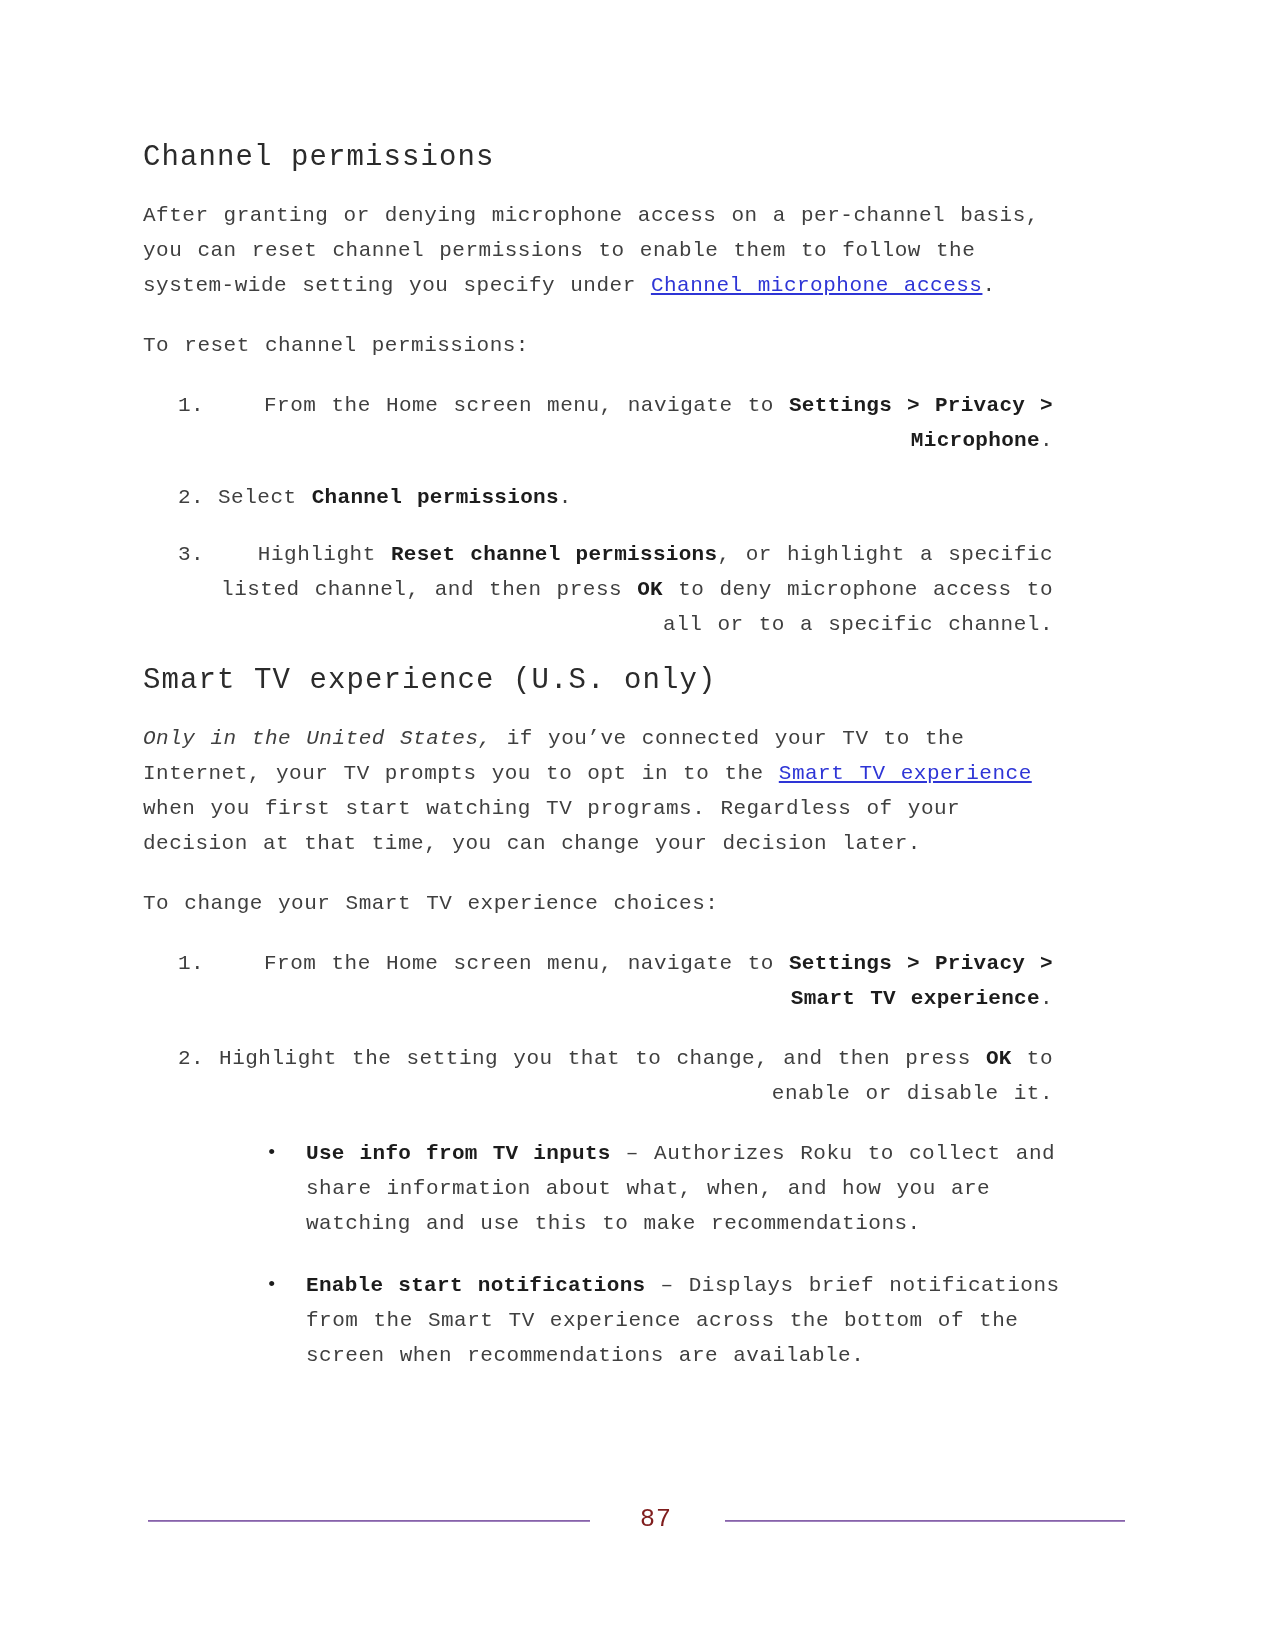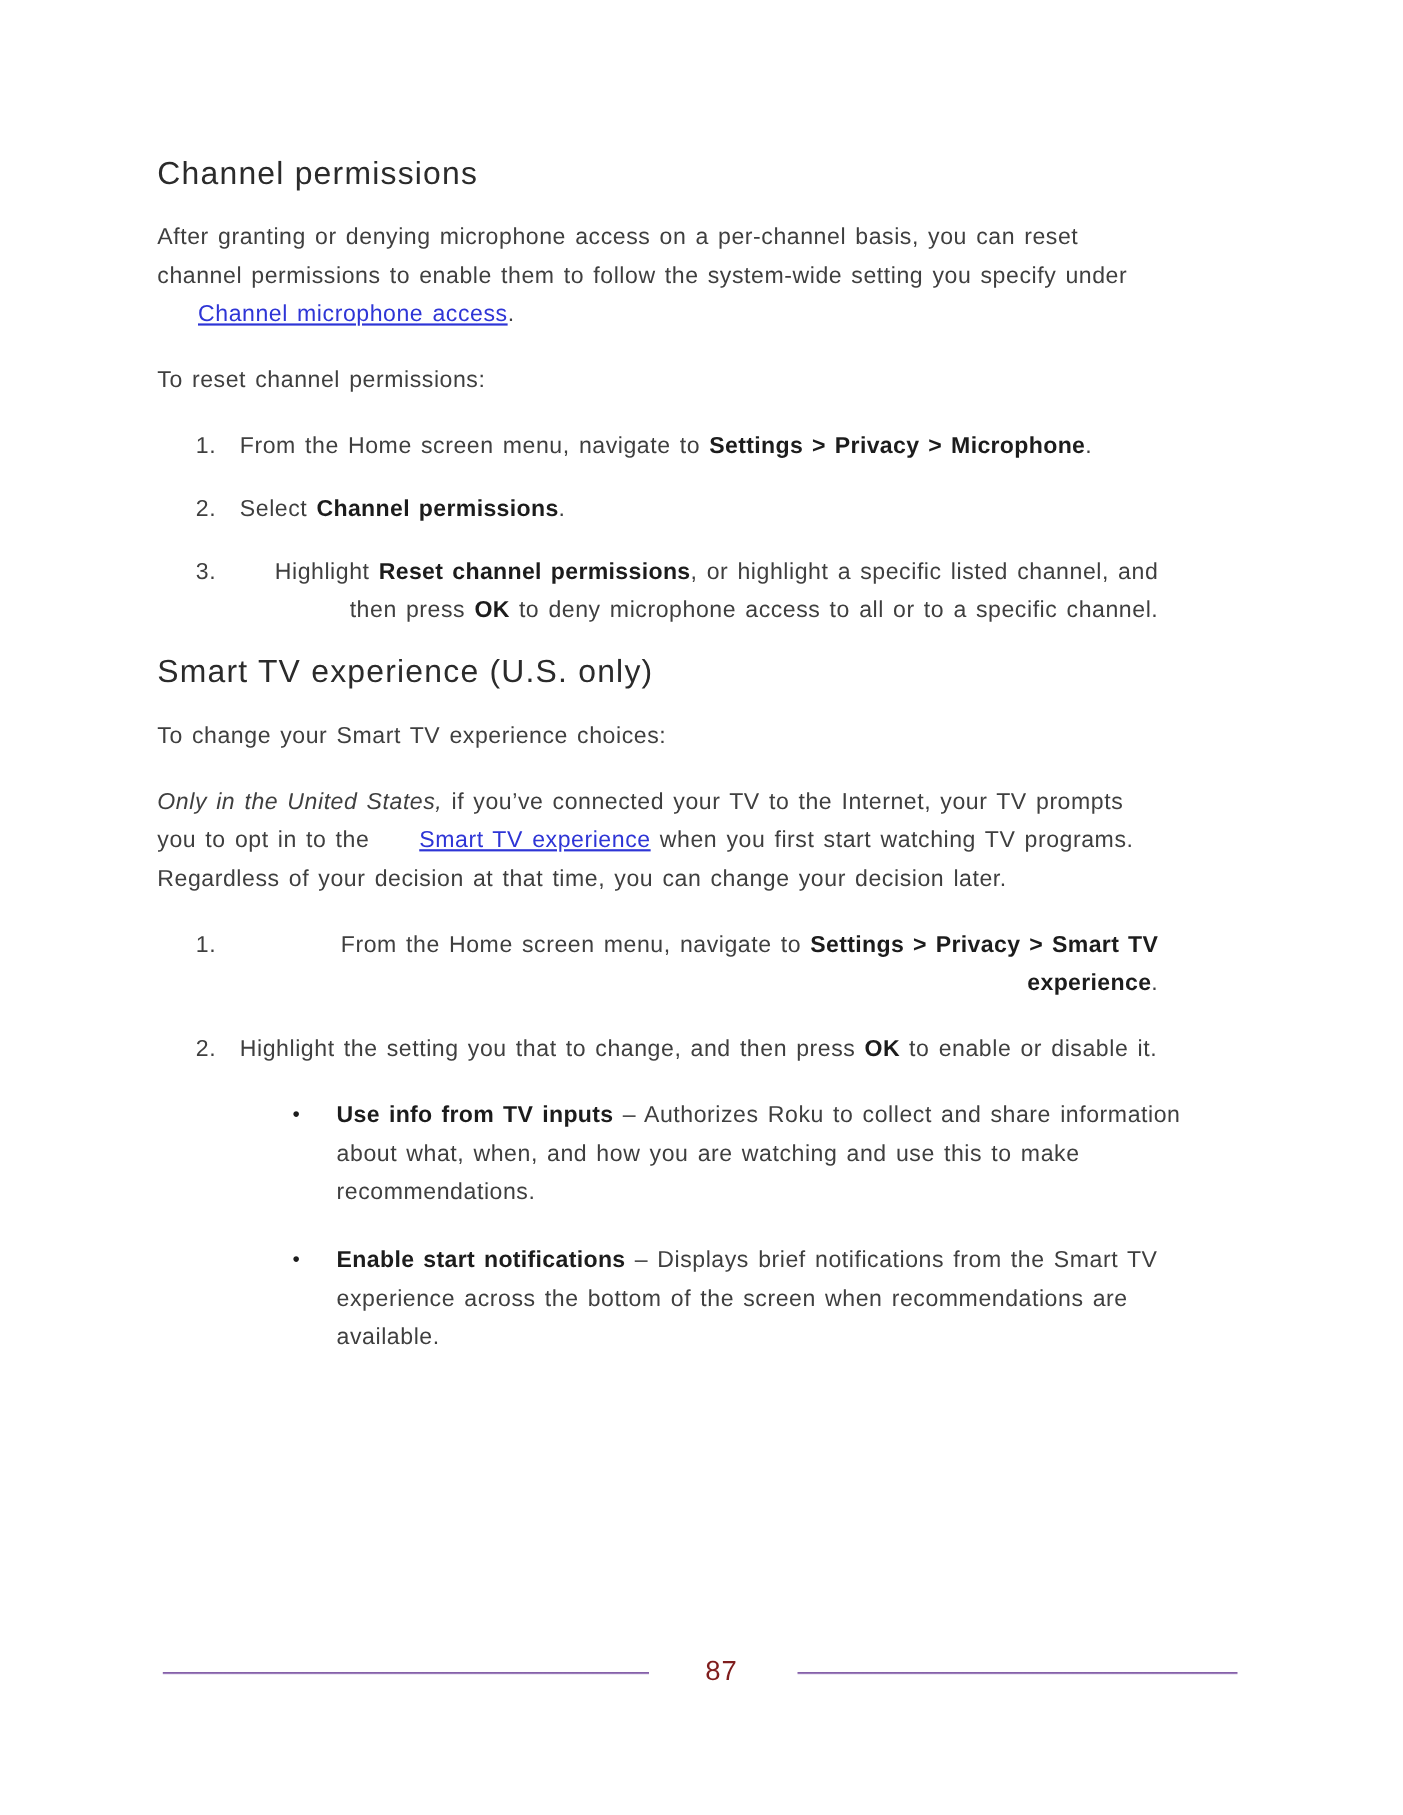--- a/index.html
+++ b/index.html
@@ -1,21 +1,21 @@
 <!DOCTYPE html>
 <html><head>
 <meta charset="utf-8">
 <style>
   html,body{margin:0;padding:0;background:#ffffff;}
   .page{
     position:relative;
     width:1275px;
     height:1556px;
     background:#ffffff;
-    font-family:Liberation Sans, sans-serif;
+    font-family:Liberation Mono, monospace;
     color:#3f3f3f;
     overflow:hidden;
   }
   .content{
     position:absolute;
     left:143px;
     top:141px;
     width:932px;
   }
   .hd{
@@ -30,21 +30,21 @@
   .body{
     font-size:21px;
     line-height:35px;
     letter-spacing:0.5px;
     word-spacing:2px;
     margin:0 0 25px 0;
     max-width:912px;
   }
   .lead{margin-bottom:25px;}
   b{font-weight:bold;color:#1c1c1c;letter-spacing:0.3px;}
-  .link{color:#2e35d6;text-decoration:underline;cursor:pointer;margin-left:37px;}
+  .link{color:#2e35d6;text-decoration:underline;cursor:pointer;}
   .em{font-style:italic;}
   .steps{margin:0;}
   .step{
     display:flex;
     font-size:21px;
     line-height:35px;
     letter-spacing:0.5px;
     word-spacing:2px;
     margin:0 0 22px 0;
   }
@@ -116,23 +116,23 @@
         <span class="txt"><span>Select </span><b>Channel permissions</b><span>.</span></span>
       </div>
       <div class="step">
         <span class="num">3.</span>
         <span class="txt"><span>Highlight </span><b>Reset channel permissions</b><span>, or highlight a specific listed channel, and then press </span><b>OK</b><span> to deny microphone access to all or to a specific channel.</span></span>
       </div>
     </div>
 
     <h3 class="hd hd2">Smart TV experience (U.S. only)</h3>
 
+    <p class="body"><span class="em">Only in the United States,</span><span> if you’ve connected your TV to the Internet, your TV prompts you to opt in to the </span><span class="link">Smart TV experience</span><span> when you first start watching TV programs. Regardless of your decision at that time, you can change your decision later.</span></p>
+
     <p class="body lead">To change your Smart TV experience choices:</p>
-
-    <p class="body"><span class="em">Only in the United States,</span><span> if you’ve connected your TV to the Internet, your TV prompts you to opt in to the </span><span class="link">Smart TV experience</span><span> when you first start watching TV programs. Regardless of your decision at that time, you can change your decision later.</span></p>
 
     <div class="steps steps-s2">
       <div class="step">
         <span class="num">1.</span>
         <span class="txt"><span>From the Home screen menu, navigate to </span><b>Settings &gt; Privacy &gt; Smart TV experience</b><span>.</span></span>
       </div>
       <div class="step">
         <span class="num">2.</span>
         <span class="txt"><span>Highlight the setting you that to change, and then press </span><b>OK</b><span> to enable or disable it.</span></span>
       </div>

